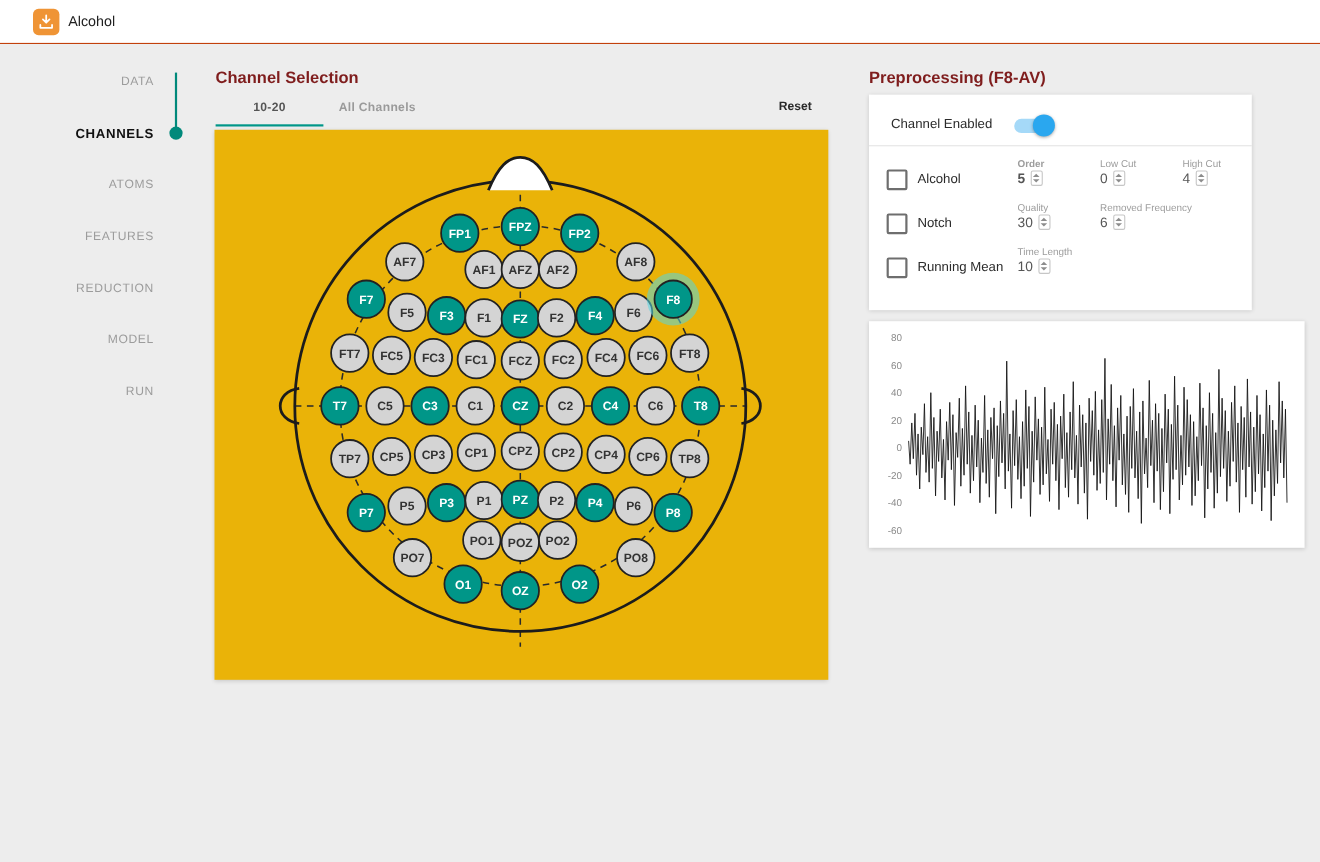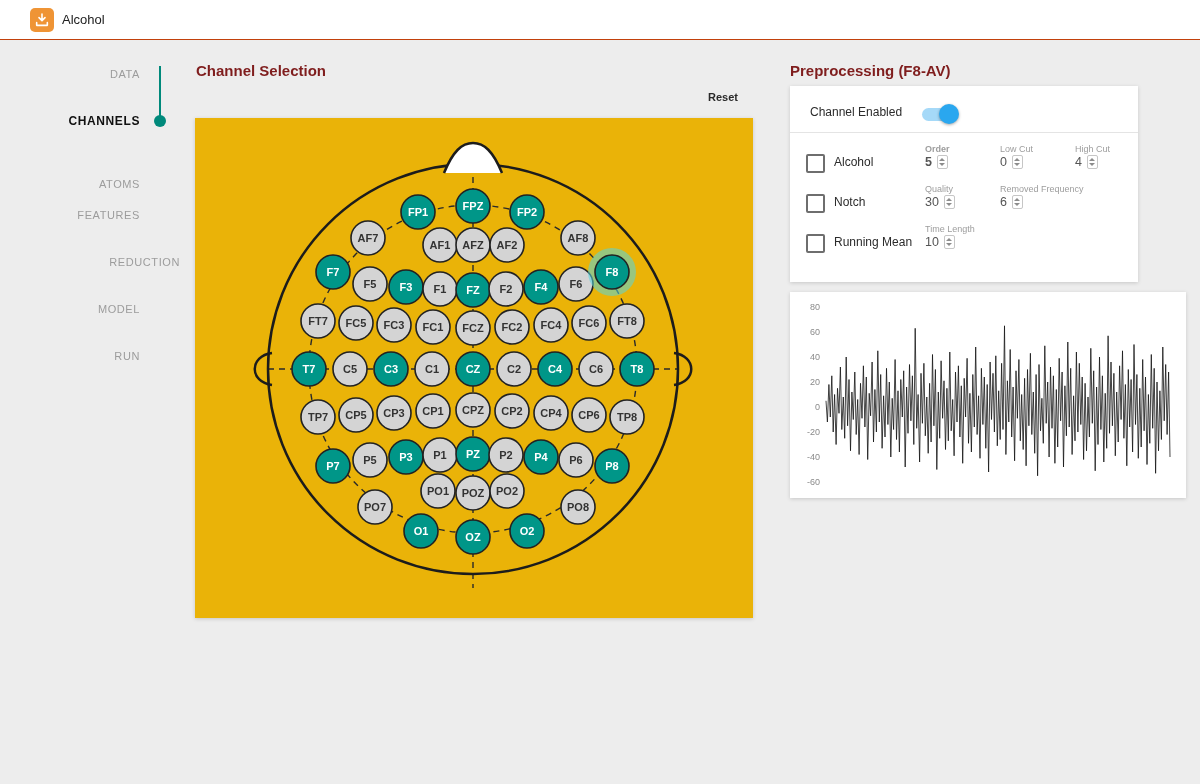--- a/index.html
+++ b/index.html
@@ -62,30 +62,34 @@
         <path d="M12 3v9M7.5 8.5L12 13l4.5-4.5" stroke="#fff" stroke-width="2.4" fill="none" stroke-linecap="round" stroke-linejoin="round"></path>
         <path d="M4 16v4h16v-4" stroke="#fff" stroke-width="2.4" fill="none" stroke-linecap="round" stroke-linejoin="round"></path>
       </svg>
     </div>
     <div class="topbar-title">Alcohol</div>
   </div>
 
   <div>
       <div class="step" style="top: 66px;">DATA</div>
       <div class="step active" style="top: 113px;">CHANNELS</div>
-      <div class="step" style="top: 160px; margin-top: 16px;">ATOMS</div>
+      <div class="step" style="top: 160px;">ATOMS</div>
       <div class="step" style="top: 207px;">FEATURES</div>
-      <div class="step" style="top: 254px; margin-left: 40px;">REDUCTION</div>
+      <div class="step" style="top: 254px;">REDUCTION</div>
       <div class="step" style="top: 301px;">MODEL</div>
       <div class="step" style="top: 348px;">RUN</div>
     </div>
   <div class="stepper-line"></div>
   <div class="stepper-dot"></div>
 
   <div class="section-title" style="left:196px;top:62px">Channel Selection</div>
+  <div class="tabs">
+      <div class="tab active">10-20</div>
+      <div class="tab">All Channels</div>
+    </div>
   <div class="reset-btn">Reset</div>
 
   <div class="board-card">
     <svg id="head-svg" width="558" height="500" viewBox="0 0 558 500">
       <g>
         <line x1="278" y1="26" x2="278" y2="470" stroke="#2a2a2a" stroke-width="1.4" stroke-dasharray="6 5"></line>
         <line x1="73" y1="251" x2="483" y2="251" stroke="#2a2a2a" stroke-width="1.4" stroke-dasharray="6 5"></line>
         <circle cx="278" cy="251" r="164" fill="none" stroke="#2a2a2a" stroke-width="1.4" stroke-dasharray="6 5"></circle>
         <circle cx="278" cy="251" r="205" fill="none" stroke="#1c1c1c" stroke-width="2.5"></circle>
         <path d="M 249 55 C 258 33 267 25 278 25 C 289 25 298 33 307 55" fill="#ffffff" stroke="#1c1c1c" stroke-width="2.5"></path>

